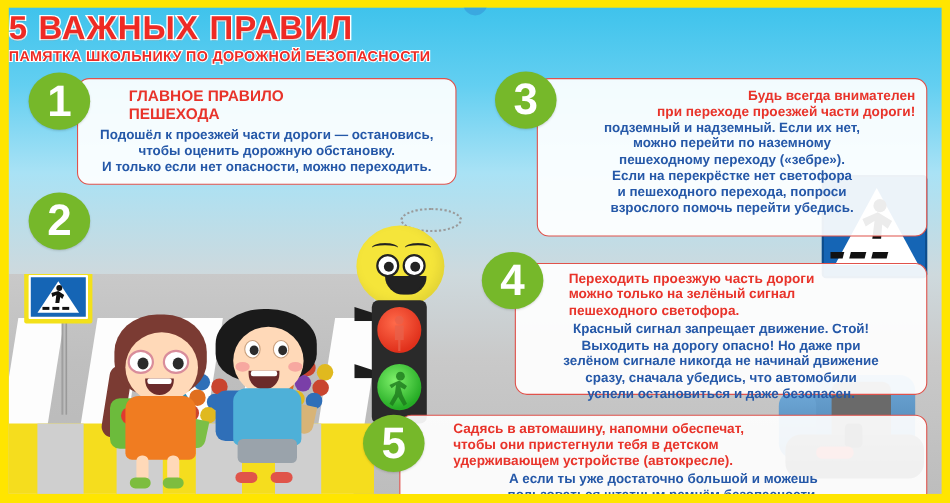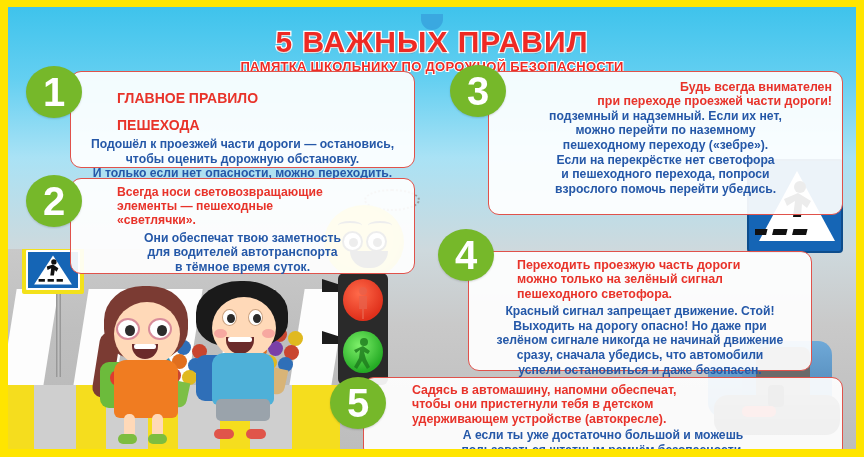--- a/index.html
+++ b/index.html
@@ -16,21 +16,21 @@
     padding: 7px 8px 8px 8px;
   }
   .inner {
     position: relative;
     width: 100%; height: 100%;
     background: linear-gradient(180deg,#3fc3ec 0%, #63cff1 16%, #a9e2f5 34%, #ced9dd 55%, #c9c9c9 72%, #bdbdbd 100%);
     overflow: hidden;
   }
 
   
-  .header { position:absolute; top:16px; left:0; width:100%; height:52px; text-align:center; }
+  .header { position:absolute; top:0; left:0; width:100%; height:52px; }
   .title-main {
     font-size: 30px; font-weight: bold; color:#ee2a24;
     letter-spacing: 1px; line-height: 32px; padding-top: 3px;
     -webkit-text-stroke: 2.5px #ffffff; paint-order: stroke fill;
     text-shadow: 0 2px 0 rgba(0,0,0,.12);
   }
   .title-sub {
     font-size: 13px; font-weight: bold; color:#ee2a24;
     letter-spacing: .3px; line-height: 18px;
     -webkit-text-stroke: 2px #ffffff; paint-order: stroke fill;
@@ -55,34 +55,34 @@
     display:flex; align-items:center; justify-content:center;
     line-height: 1; z-index: 6;
     box-shadow: 0 1px 2px rgba(0,0,0,.15);
   }
   .hl { color:#e8332a; font-weight:bold; font-size:12.4px; line-height:14.4px; }
   .bd { color:#2558a8; font-weight:bold; font-size:12.2px; line-height:14.6px;text-align:center; }
 
   
   #card1 { left:62px; top:64px; width:345px; height:97px; padding:7px 10px 6px 46px; }
   #num1 { left:18px; top:59px; }
-  #card1 .hl { font-size:14px; line-height:16px;margin-top:11px; }
+  #card1 .hl { font-size:14px; line-height:16px; }
 
   
   #card2 { left:62px; top:171px; width:345px; height:96px; padding:6px 10px 6px 46px; }
   #num2 { left:18px; top:168px; }
   #card2 .hl { font-size:12.2px; line-height:14.2px; }
 
   
   #card3 { left:480px; top:64px; width:355px; height:144px; padding:8px 10px 6px 10px; }
   #num3 { left:442px; top:58px; }
   #card3 .hl { text-align:right; padding-left:34px; }
 
   
-  #card4 { left:460px; top:244px; width:344px; height:120px; padding:6px 10px 6px 48px; }
+  #card4 { left:460px; top:232px; width:375px; height:120px; padding:6px 10px 6px 48px; }
   #num4 { left:430px; top:222px; }
 
   
   #card5 { left:355px; top:370px; width:480px; height:82px; padding:5px 10px 5px 48px; }
   #num5 { left:322px; top:370px; }
 
   
   .scene { position:absolute; left:0; bottom:0; width:332px; height:200px; overflow:hidden; }
   .road-bg { position:absolute; inset:0; background:linear-gradient(180deg,#c9c9c9 0%,#bfbfbf 40%,#b8b8b8 100%); }
   .zebra-wrap { position:absolute; left:-10px; bottom:0; width:350px; height:160px; transform: skewX(-9deg); }
@@ -331,28 +331,20 @@
     <div class="num" id="num1">1</div>
     <div class="card" id="card1">
       <div class="hl">ГЛАВНОЕ ПРАВИЛО</div>
       <div class="hl">ПЕШЕХОДА</div>
       <div class="bd" style="margin-top:4px;margin-left:-36px">Подошёл к проезжей части дороги — остановись,</div>
       <div class="bd" style="margin-left:-36px">чтобы оценить дорожную обстановку.</div>
       <div class="bd" style="margin-left:-36px">И только если нет опасности, можно переходить.</div>
     </div>
 
     <div class="num" id="num2">2</div>
-    <div class="card" id="card2">
-      <div class="hl">Всегда носи световозвращающие</div>
-      <div class="hl">элементы — пешеходные</div>
-      <div class="hl">«светлячки».</div>
-      <div class="bd" style="margin-top:3px;margin-left:-36px">Они обеспечат твою заметность</div>
-      <div class="bd" style="margin-left:-36px">для водителей автотранспорта</div>
-      <div class="bd" style="margin-left:-36px">в тёмное время суток.</div>
-    </div>
 
     <div class="num" id="num3">3</div>
     <div class="card" id="card3">
       <div class="hl">Будь всегда внимателен</div>
       <div class="hl">при переходе проезжей части дороги!</div>
       <div class="bd">подземный и надземный. Если их нет,</div>
       <div class="bd">можно перейти по наземному</div>
       <div class="bd">пешеходному переходу («зебре»).</div>
       <div class="bd">Если на перекрёстке нет светофора</div>
       <div class="bd">и пешеходного перехода, попроси</div>

